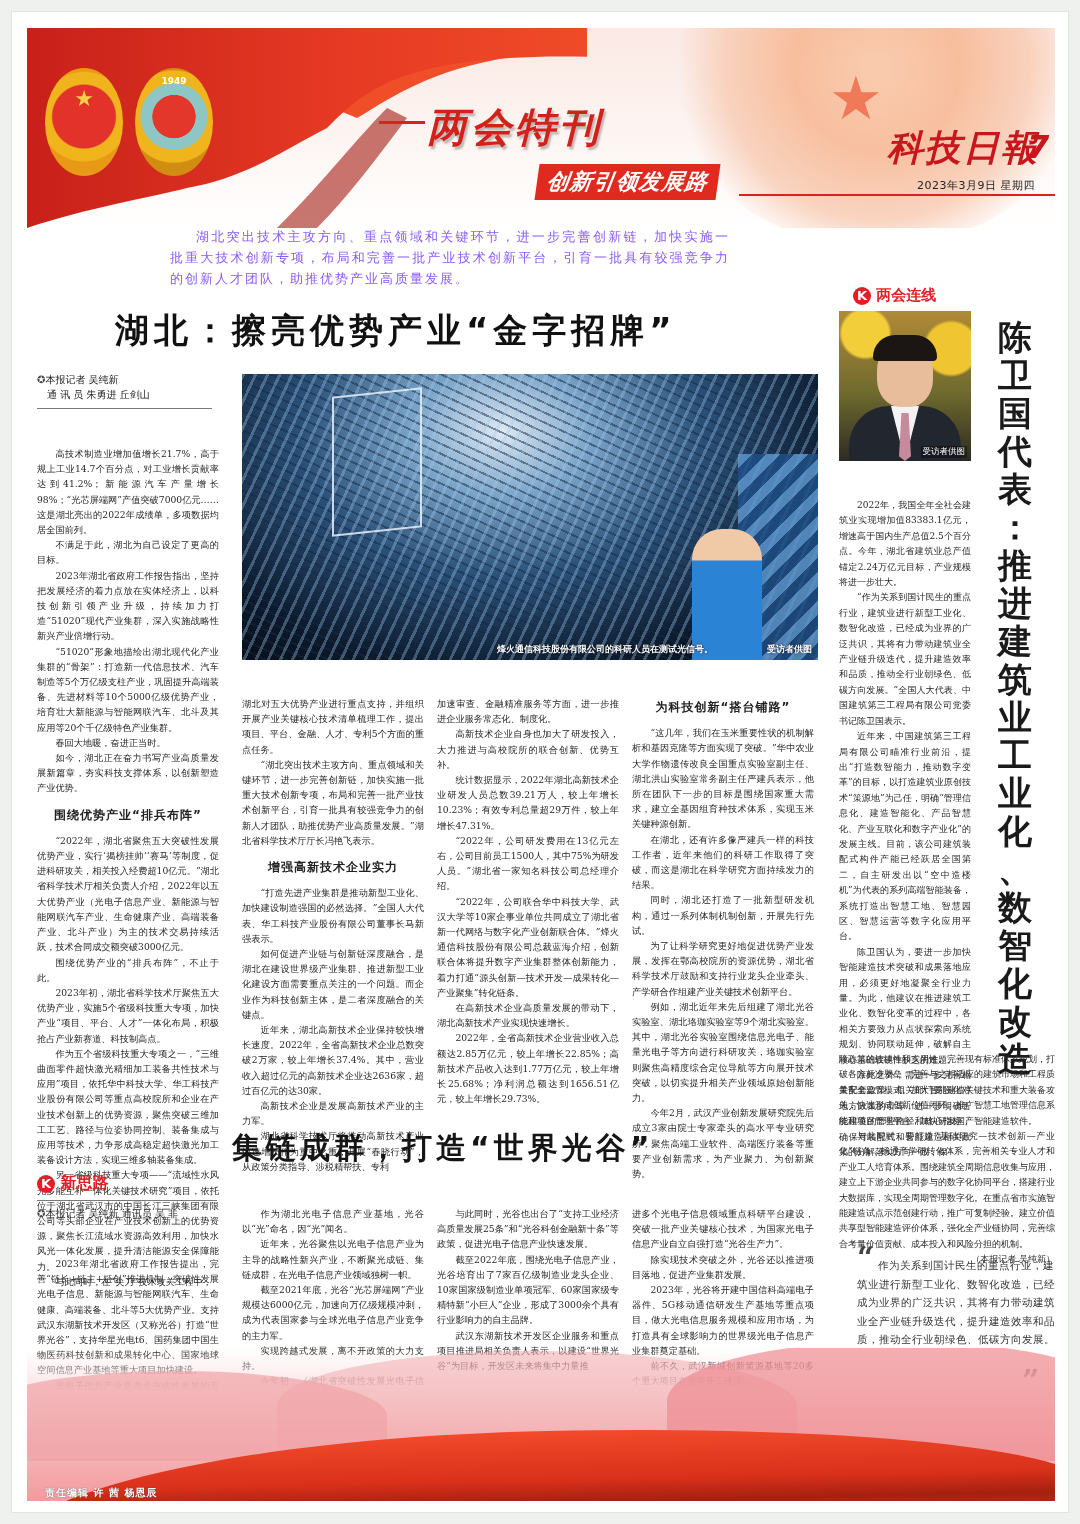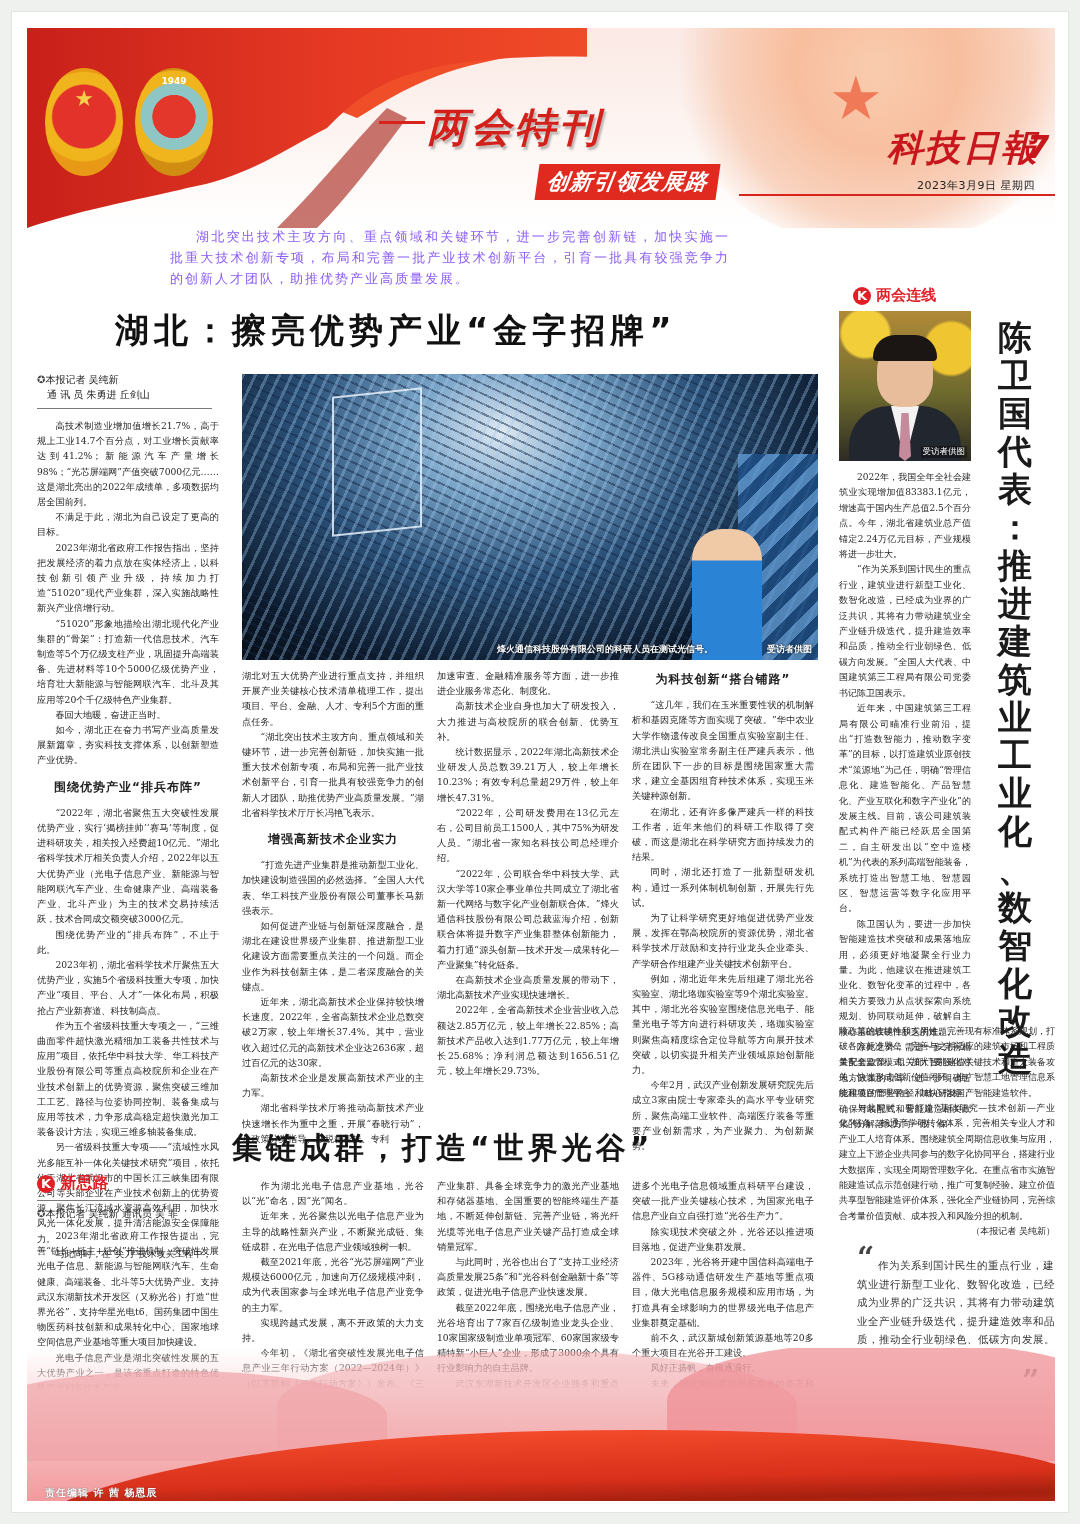--- a/index.html
+++ b/index.html
@@ -36,21 +36,21 @@
   
   .lead { position: absolute; left: 143px; top: 198px; width: 560px; font-size: 13px; line-height: 21px; letter-spacing: 2px; color: #8b5cf6; text-indent: 2em; text-align: justify; }
   .headline { position: absolute; left: 88px; top: 280px; font-family: "DejaVu Sans", sans-serif; font-weight: bold; font-size: 34px; letter-spacing: 5px; color: #111; }
 
   
   .byline { position: absolute; font-family: "DejaVu Sans", sans-serif; font-size: 10px; line-height: 15px; color: #222; }
   .byline .mark { color: #444; }
   .rule-gray { position: absolute; height: 1px; background: #7a7a7a; }
 
   
-  .col { position: absolute; font-size: 9.2px; line-height: 15.2px; color: #262626; text-align: justify; font-family: "DejaVu Serif", serif; }
+  .col { position: absolute; font-size: 9.2px; line-height: 15.2px; color: #262626; text-align: justify; font-family: "DejaVu Serif", serif; margin-top: 28px; }
   .col p { text-indent: 2em; }
   .col h3 { font-family: "DejaVu Sans", sans-serif; font-size: 12px; font-weight: bold; text-align: center; margin: 12px 0 10px; letter-spacing: 1px; color: #222; }
 
   
   .photo { position: absolute; left: 215px; top: 346px; width: 576px; height: 286px; overflow: hidden;
     background:
       radial-gradient(ellipse at 45% 20%, #dfe9f2 0%, #7aa4c8 20%, #2a5078 45%, #0c1a2c 75%, #05080d 100%); padding-left: 40px; }
   .photo .wedges { position: absolute; inset: 0;
     background:
       repeating-linear-gradient(115deg, rgba(160,200,235,.35) 0 3px, rgba(0,0,0,0) 3px 11px),
@@ -256,21 +256,20 @@
     <p>光电子信息产业是湖北突破性发展的五大优势产业之一，是该省重点打造的特色优势产业和高技术产业。</p>
   </div>
   <div class="col" style="left:215px; top:1150px; width:182px;">
     <p>作为湖北光电子信息产业基地，光谷以“光”命名，因“光”闻名。</p>
     <p>近年来，光谷聚焦以光电子信息产业为主导的战略性新兴产业，不断聚光成链、集链成群，在光电子信息产业领域独树一帜。</p>
     <p>截至2021年底，光谷“光芯屏端网”产业规模达6000亿元，加速向万亿级规模冲刺，成为代表国家参与全球光电子信息产业竞争的主力军。</p>
     <p>实现跨越式发展，离不开政策的大力支持。</p>
     <p>今年初，《湖北省突破性发展光电子信息产业三年行动方案（2022—2024年）》（以下简称《三年行动方案》）发布。《三年行动方案》提出，以“壮大规模、攻克技术、打响品牌、做强生态”为突破口，将加快建设世界一流的光通信产业高地、全国顶尖的新型显示</p>
   </div>
   <div class="col" style="left:410px; top:1150px; width:182px;">
-    <p style="text-indent:0">产业集群、具备全球竞争力的激光产业基地和存储器基地、全国重要的智能终端生产基地，不断延伸创新链、完善产业链，将光纤光缆等光电子信息产业关键产品打造成全球销量冠军。</p>
     <p>与此同时，光谷也出台了“支持工业经济高质量发展25条”和“光谷科创金融新十条”等政策，促进光电子信息产业快速发展。</p>
     <p>截至2022年底，围绕光电子信息产业，光谷培育出了7家百亿级制造业龙头企业、10家国家级制造业单项冠军、60家国家级专精特新“小巨人”企业，形成了3000余个具有行业影响力的自主品牌。</p>
     <p>武汉东湖新技术开发区企业服务和重点项目推进局相关负责人表示，以建设“世界光谷”为目标，开发区未来将集中力量推</p>
   </div>
   <div class="col" style="left:605px; top:1150px; width:182px;">
     <p style="text-indent:0">进多个光电子信息领域重点科研平台建设，突破一批产业关键核心技术，为国家光电子信息产业自立自强打造“光谷生产力”。</p>
     <p>除实现技术突破之外，光谷还以推进项目落地，促进产业集群发展。</p>
     <p>2023年，光谷将开建中国信科高端电子器件、5G移动通信研发生产基地等重点项目，做大光电信息服务规模和应用市场，为打造具有全球影响力的世界级光电子信息产业集群奠定基础。</p>
     <p>前不久，武汉新城创新策源基地等20多个重大项目在光谷开工建设。</p>
     <p>风好正扬帆，奋楫逐浪行。</p>

